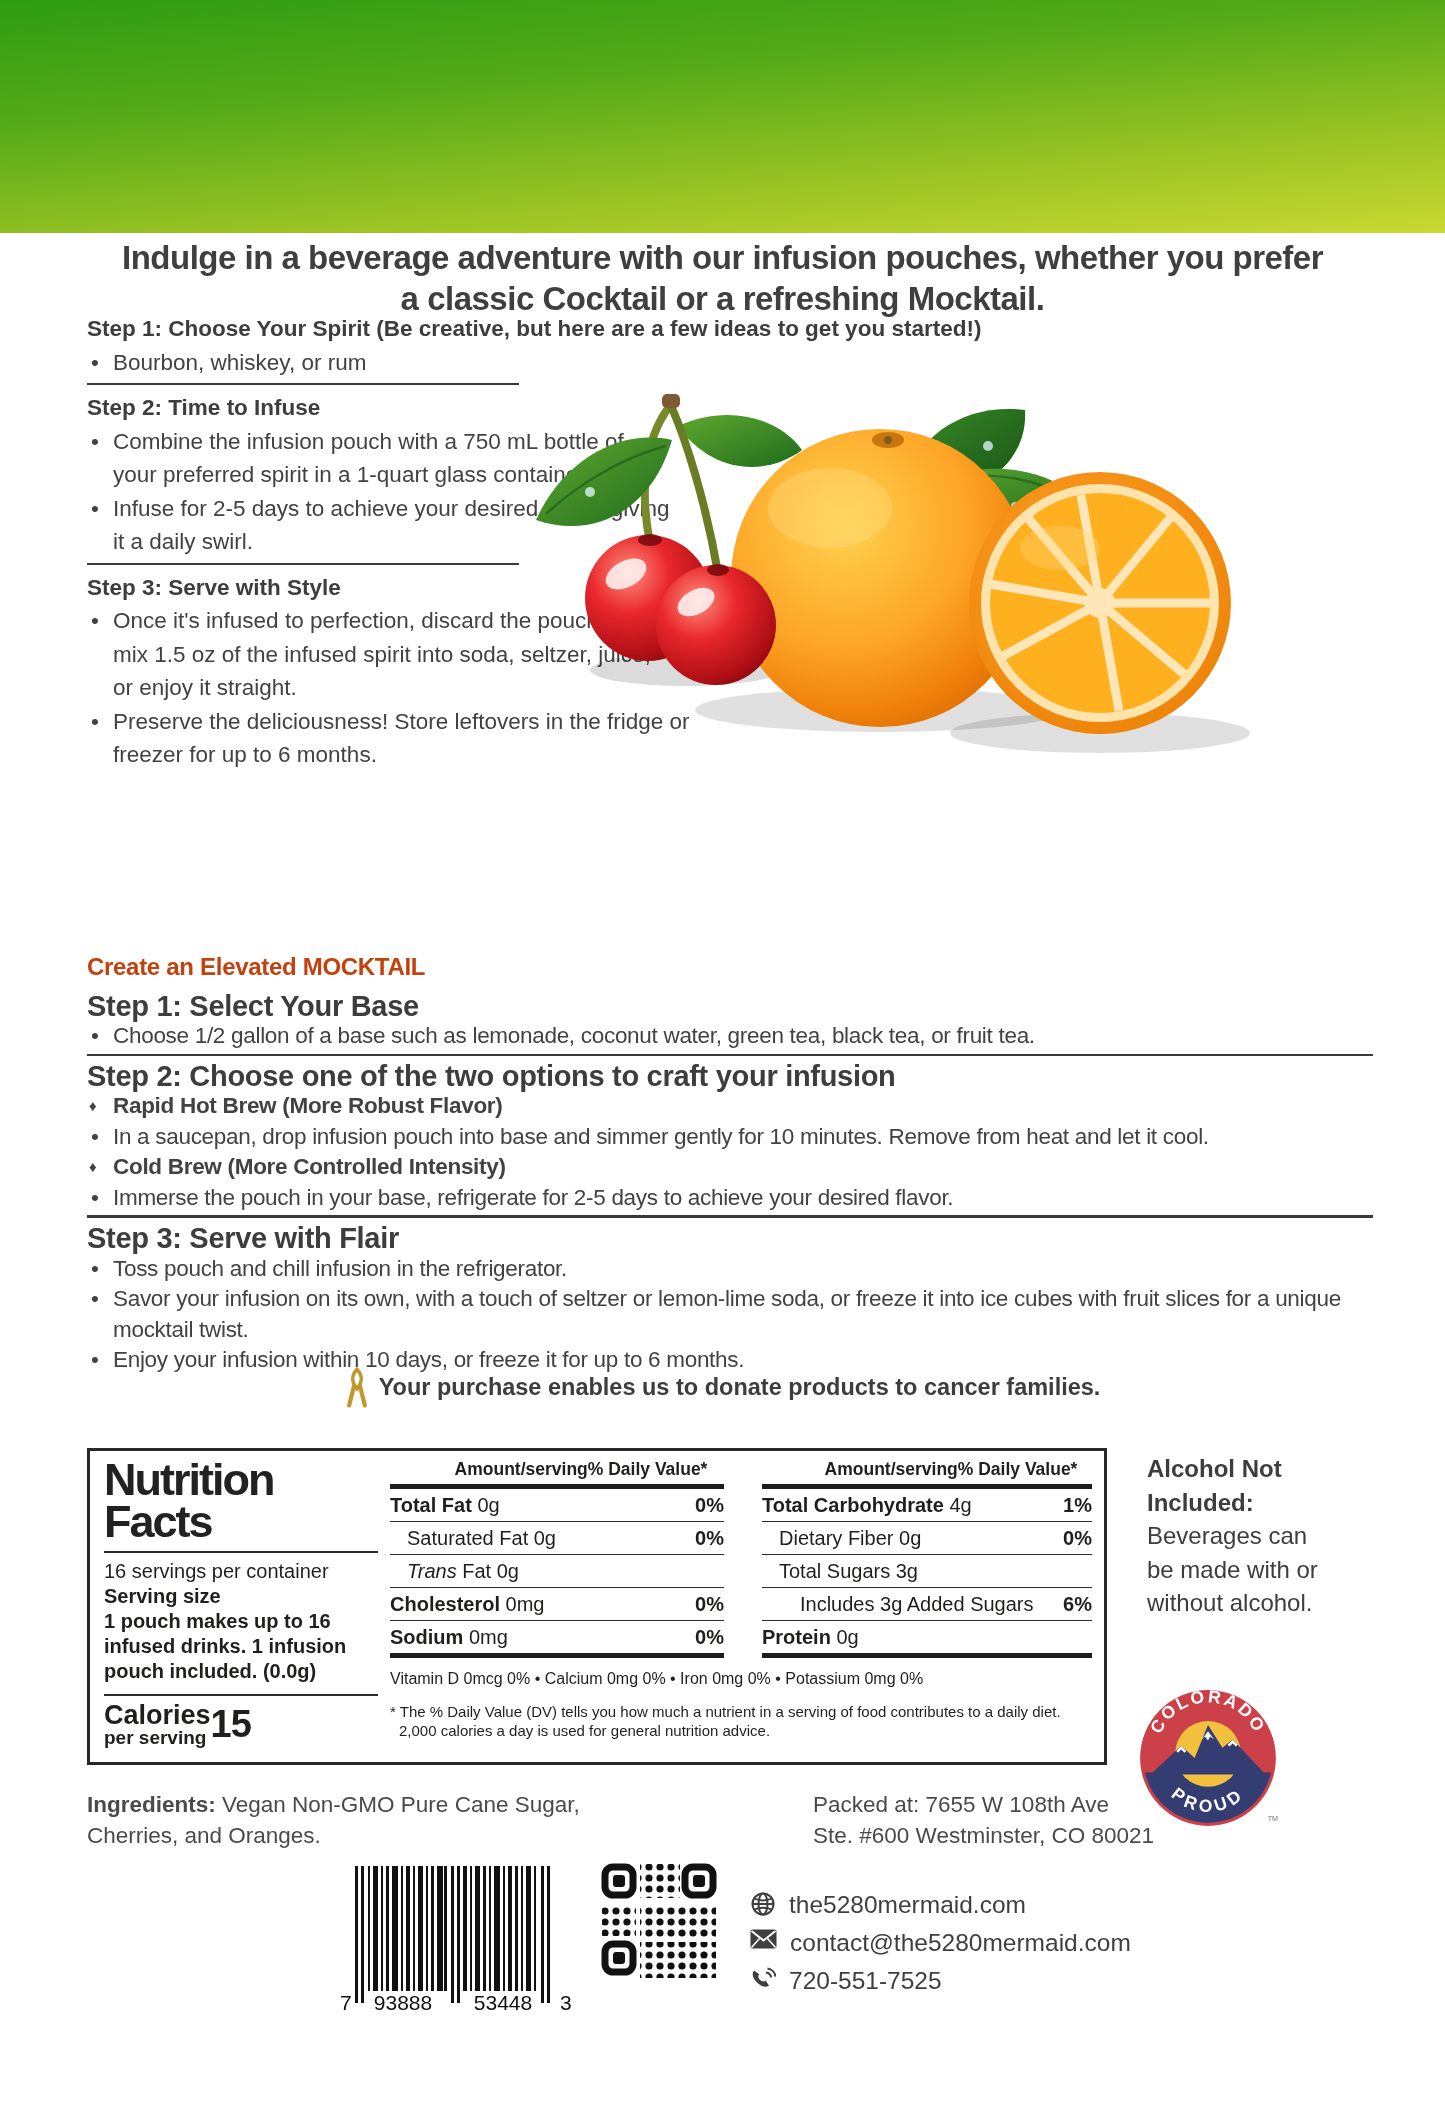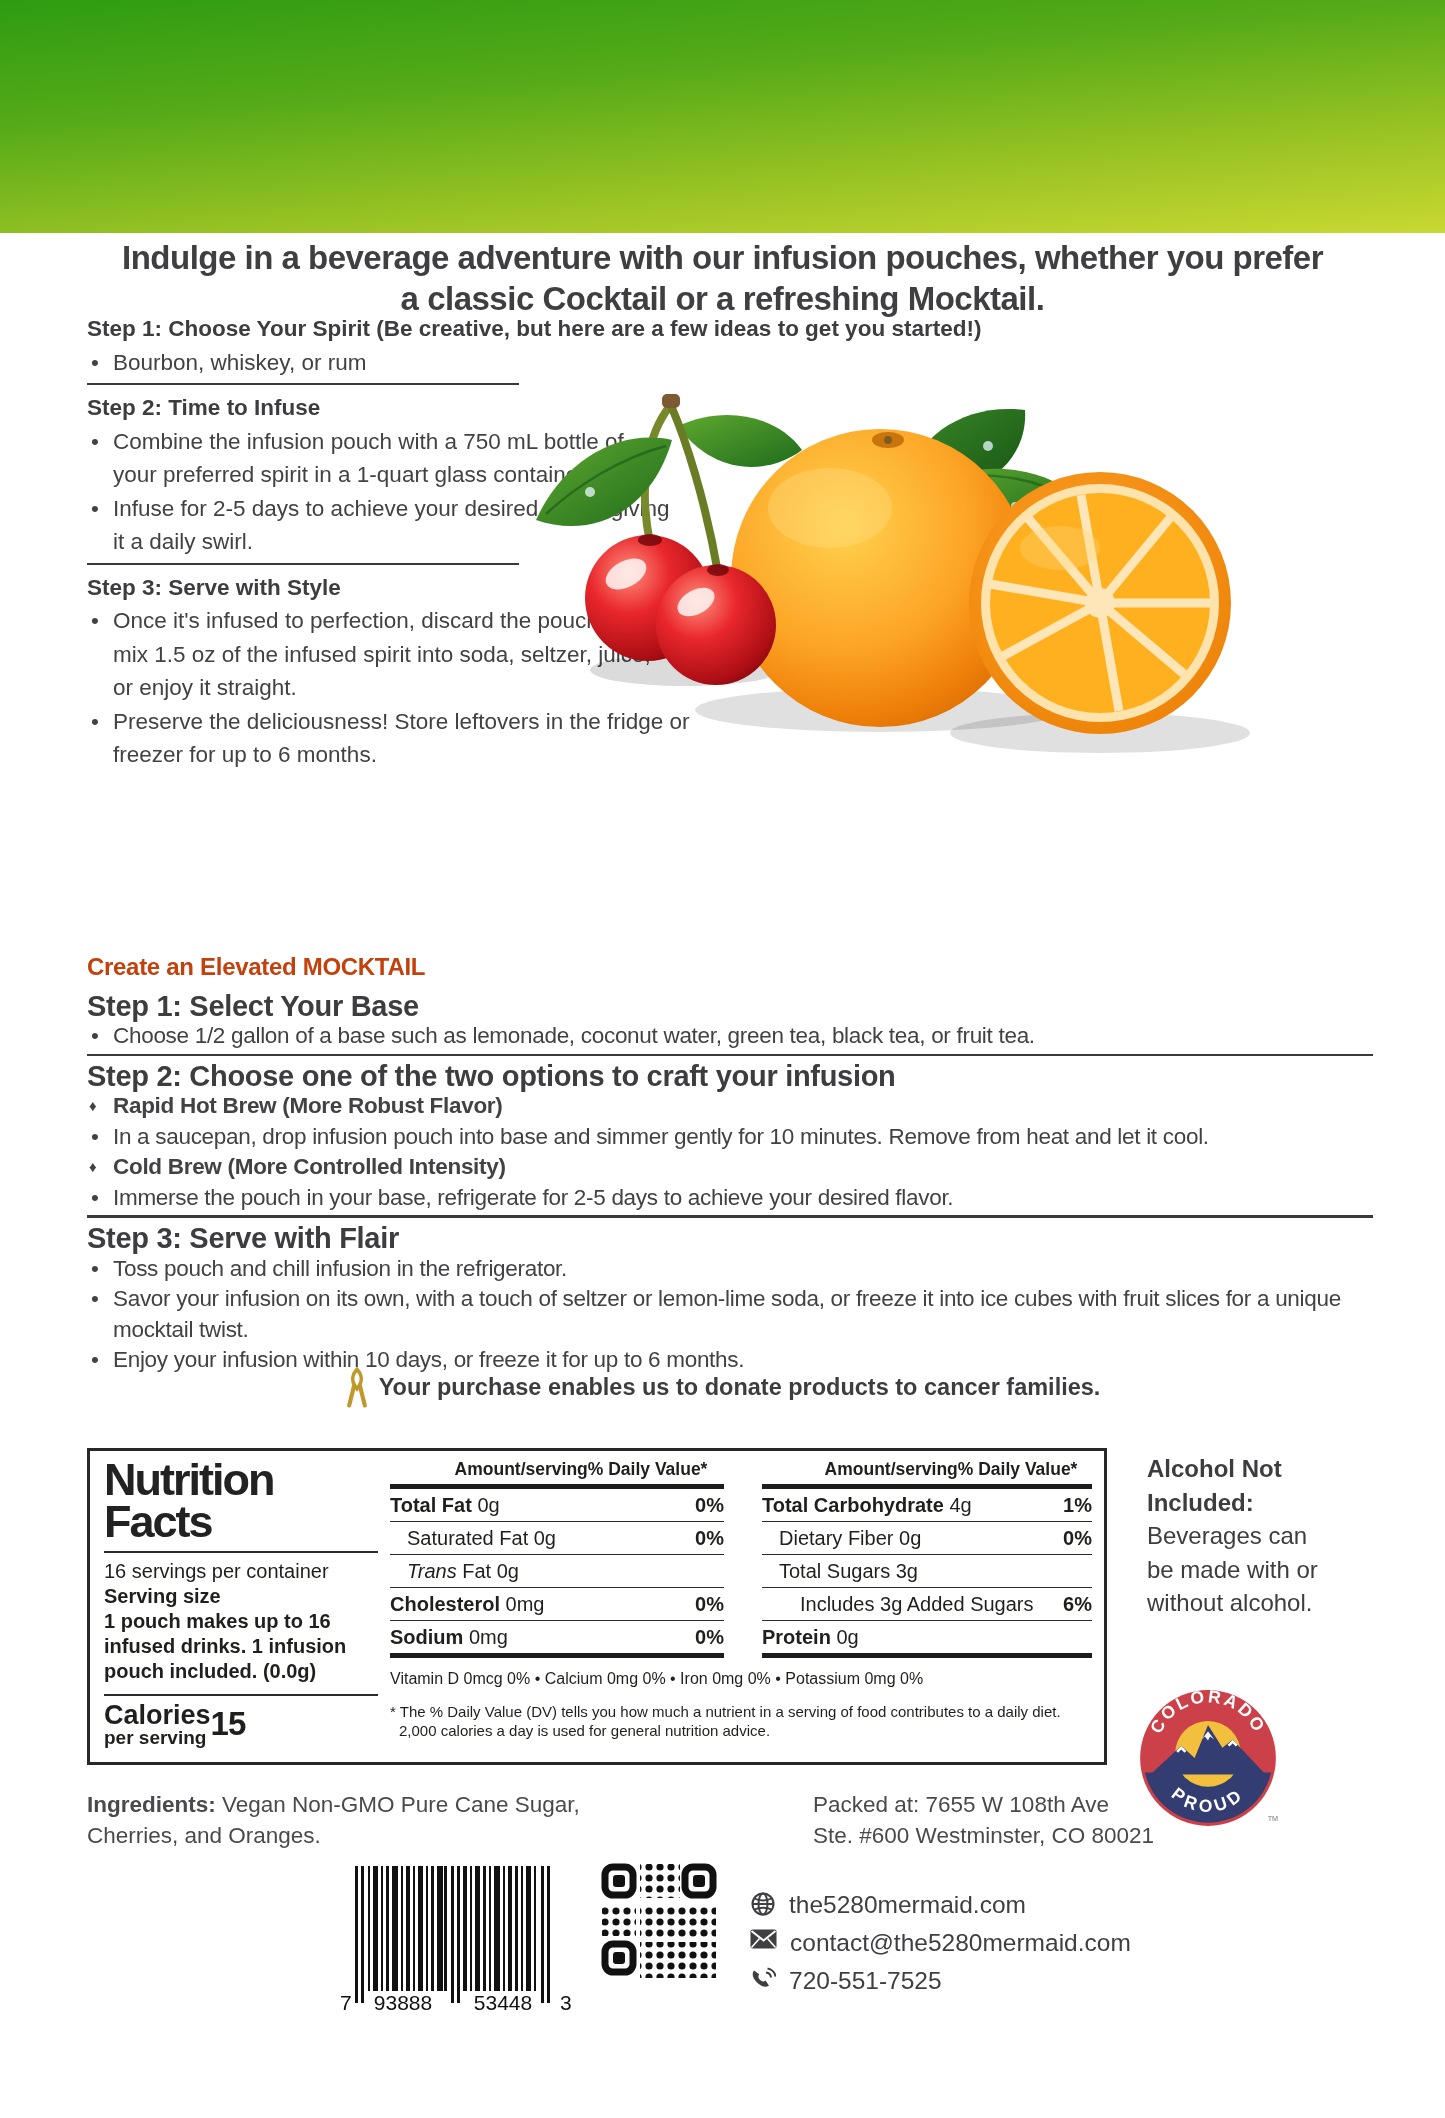--- a/index.html
+++ b/index.html
@@ -35,21 +35,21 @@
       border:3px solid #282828;background:#fff;color:#1f1f1d;}
   .nf-left{position:absolute;left:14px;top:8px;width:274px;}
   .nf-title{font-weight:bold;font-size:45px;line-height:42px;letter-spacing:-2px;color:#222;}
   .nf-hr{border:none;border-top:2px solid #2b2b2b;margin:8px 0 6px 0;}
   .nf-serv{font-size:20px;line-height:25px;}
   .nf-bold{font-weight:bold;}
   .nf-cal{position:absolute;left:14px;top:243px;width:274px;}
   .cal-row{display:flex;align-items:flex-start;}
   .cal-label{font-weight:bold;font-size:27px;line-height:26px;}
   .cal-sub{font-weight:bold;font-size:19px;line-height:20px;}
-  .cal-val{font-weight:bold;font-size:33px;line-height:44px;letter-spacing:-1px;}
+  .cal-val{font-weight:bold;font-size:38px;line-height:44px;letter-spacing:-1px;}
   .nf-col{position:absolute;top:8px;}
   .nf-col.c1{left:300px;width:334px;}
   .nf-col.c2{left:672px;width:330px;}
   .nf-head{display:flex;justify-content:center;font-weight:bold;font-size:17.5px;padding-bottom:4px;margin-left:48px;}
   .bar{height:5px;background:#1d1d1d;}
   .nrow{display:flex;justify-content:space-between;font-size:20px;line-height:22px;
         padding:5px 0 5px 0;border-top:1.5px solid #2b2b2b;white-space:pre-wrap;}
   .nrow.first{border-top:none;}
   .nrow .b{font-weight:bold;}
   .nrow .it{font-style:italic;}

